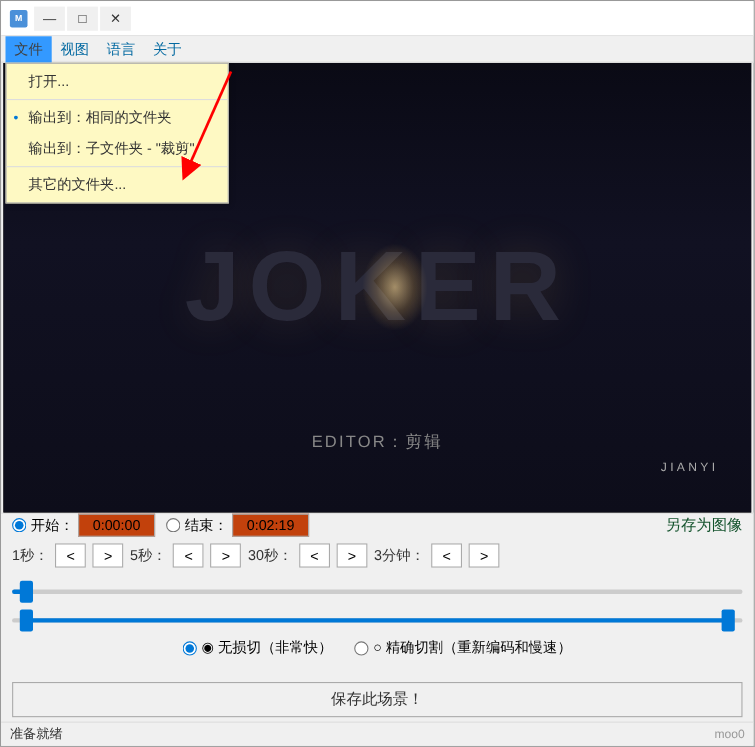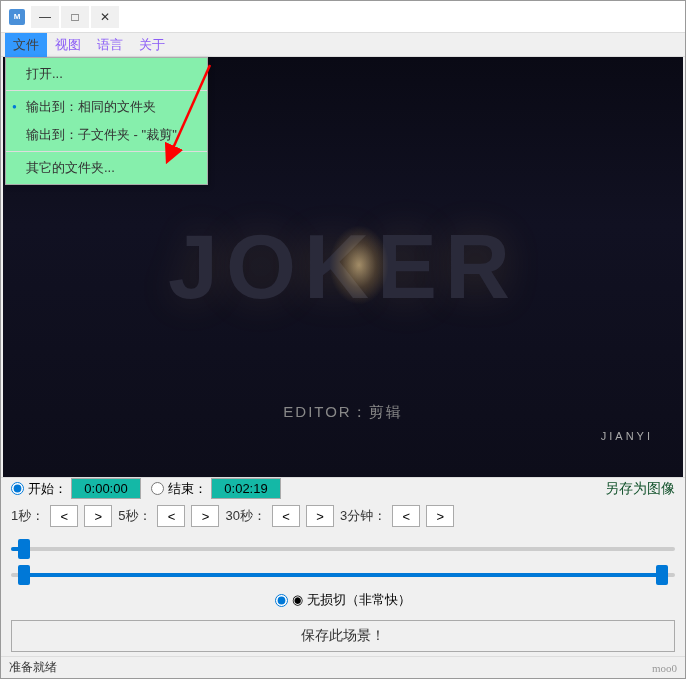--- a/index.html
+++ b/index.html
@@ -68,39 +68,39 @@
       display: flex;
       align-items: center;
       padding: 0 4px;
       border-bottom: 1px solid #ddd;
       position: relative;
       z-index: 100;
     }
     .menu-item {
       padding: 3px 8px;
       cursor: pointer;
-      color: #8b5cf6;
+      color: #0369a1;
       font-size: 13px;
       position: relative;
     }
     .menu-item:hover, .menu-item.active {
       background: #3399ff;
       color: white;
     }
     .menu-item.active {
       background: #3399ff;
       color: #404040;
     }
 
     
     .dropdown {
       position: absolute;
       top: 24px;
       left: 0;
-      background: #86efac;
+      background: #fef9c3;
       border: 1px solid #aaa;
       box-shadow: 2px 2px 5px rgba(0,0,0,0.2);
       min-width: 200px;
       z-index: 200;
       padding: 2px 0;
     }
     .dropdown-item {
       padding: 5px 30px 5px 20px;
       cursor: pointer;
       color: #333;
@@ -210,21 +210,21 @@
       display: flex;
       align-items: center;
       gap: 4px;
     }
     .time-input {
       border: 1px solid #aaa;
       padding: 2px 5px;
       font-size: 13px;
       width: 70px;
       text-align: center;
-      background: #14b8a6;
+      background: #c2410c;
     }
     .save-image-btn {
       margin-left: auto;
       color: #14532d;
       cursor: pointer;
       font-size: 14px;
       text-decoration: none;
     }
 
     
@@ -259,21 +259,21 @@
       display: flex;
       align-items: center;
     }
 
     
     .cut-mode-row {
       display: flex;
       align-items: center;
       gap: 20px;
       justify-content: center;
-      margin-bottom: 11px;
+      margin-bottom: 22px;
     }
 
     
     .save-scene-btn {
       width: 100%;
       height: 32px;
       background: #f0f0f0;
       border: 1px solid #aaa;
       cursor: pointer;
       font-size: 14px;
@@ -283,21 +283,20 @@
 
     
     .status-bar {
       height: 22px;
       background: #f0f0f0;
       border-top: 1px solid #ddd;
       display: flex;
       align-items: center;
       padding: 0 8px;
       justify-content: space-between;
-      font-family: Liberation Serif, serif;
     }
     .status-text {
       font-size: 12px;
       color: #333;
     }
     .status-right {
       font-size: 11px;
       color: #999;
     }
 
@@ -436,20 +435,24 @@
         <div style="width:12px; height:20px; background:#0078d7; border-radius:2px; position:absolute; left:98%; transform:translateX(-50%); cursor:pointer;"></div>
       </div>
     </div>
 
     
     <div class="cut-mode-row">
       <div class="radio-group">
         <input type="radio" name="cutmode" checked="" style="">
         <label>◉ 无损切（非常快）</label>
       </div>
+      <div class="radio-group">
+        <input type="radio" name="cutmode" style="">
+        <label>○ 精确切割（重新编码和慢速）</label>
+      </div>
     </div>
 
     
     <button class="save-scene-btn">保存此场景！</button>
 
   </div>
 
   <div class="status-bar">
     <span class="status-text">准备就绪</span>
     <span class="status-right">moo0</span>

